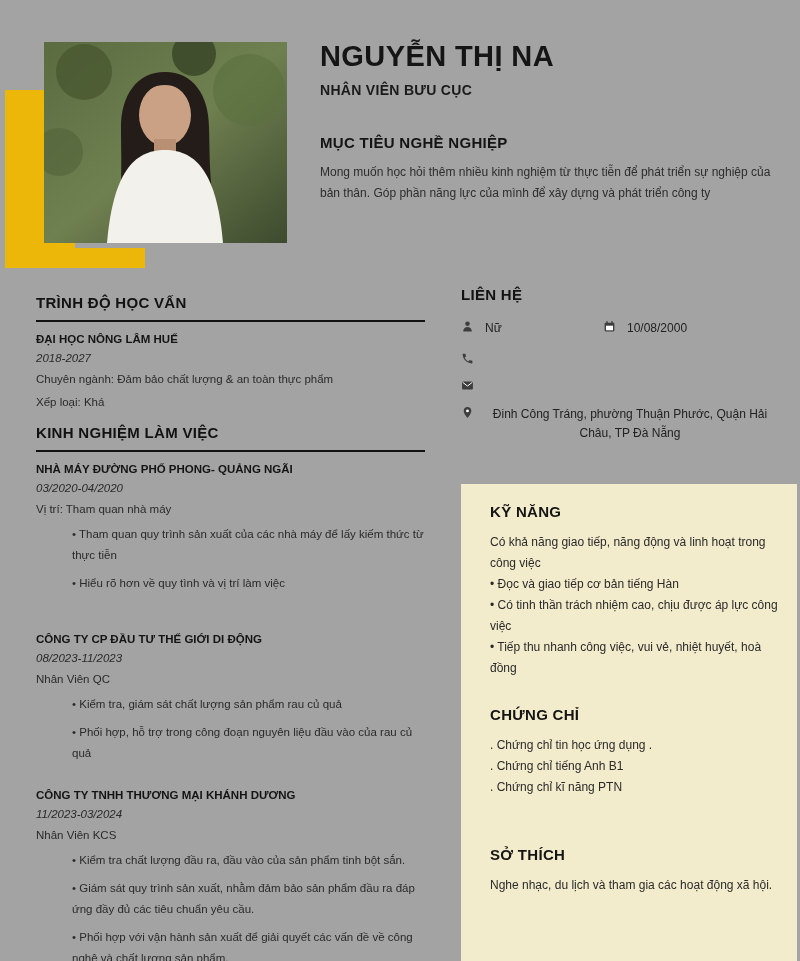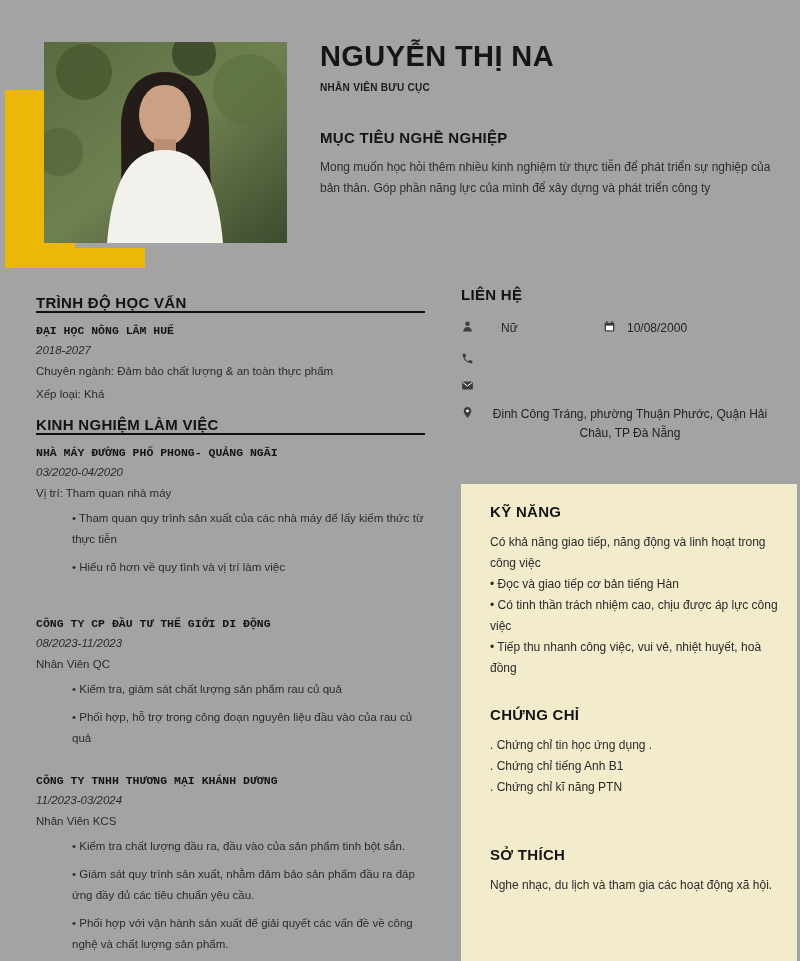--- a/index.html
+++ b/index.html
@@ -45,21 +45,21 @@
   }
   .candidate-name {
     margin: 0;
     font-size: 29px;
     font-weight: bold;
     color: #151515;
     letter-spacing: 0.4px;
   }
   .candidate-title {
     margin-top: 9px;
-    font-size: 10px;
+    font-size: 14px;
     font-weight: bold;
     color: #1a1a1a;
     letter-spacing: 0.3px;
   }
   .objective-heading {
     margin-top: 36px;
     font-size: 15px;
     font-weight: bold;
     color: #141414;
     letter-spacing: 0.3px;
@@ -76,30 +76,30 @@
   .left-col {
     position: absolute;
     left: 36px; top: 294px;
     width: 389px;
   }
   .section-heading {
     font-size: 15px;
     font-weight: bold;
     color: #121212;
     letter-spacing: 0.3px;
+    padding-bottom: 9px;
     border-bottom: 2px solid #111;
     margin: 0 0 11px 0;
   }
   .edu-block { margin-bottom: 14px; }
   .entry-title {
     font-size: 11.5px;
     font-weight: bold;
     color: #141414;
     margin-top: 1px;
-    font-family: Liberation Mono, monospace;
   }
   .entry-period {
     font-size: 11.5px;
     font-style: italic;
     color: #2a2a2a;
     margin-top: 7px;
   }
   .entry-line {
     font-size: 11.5px;
     color: #2a2a2a;
@@ -131,21 +131,21 @@
     margin: 0 0 16px 0;
   }
   .contact-row {
     display: flex;
     align-items: flex-start;
     margin-bottom: 13px;
     font-size: 12px;
     color: #222;
   }
   .contact-cell { display: flex; align-items: flex-start; }
-  .contact-cell.first { width: 142px; gap: 16px; }
+  .contact-cell.first { width: 142px; }
   .c-icon { width: 14px; margin-right: 10px; flex: 0 0 auto; padding-top: 1px; }
   .c-icon svg { display: block; }
   .contact-value { line-height: 19px; }
   .address { max-width: 290px; text-align: center; }
 
   
   .side-panel {
     position: absolute;
     left: 461px; top: 484px;
     width: 336px; height: 505px;

